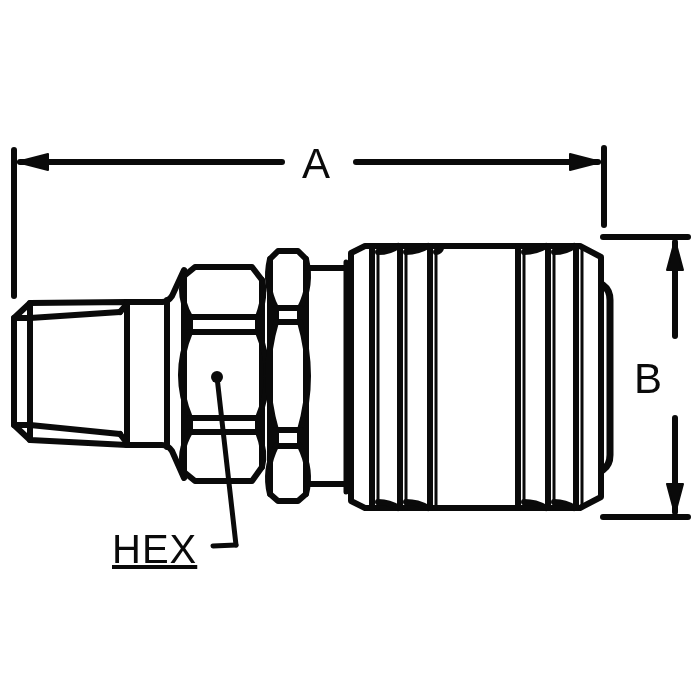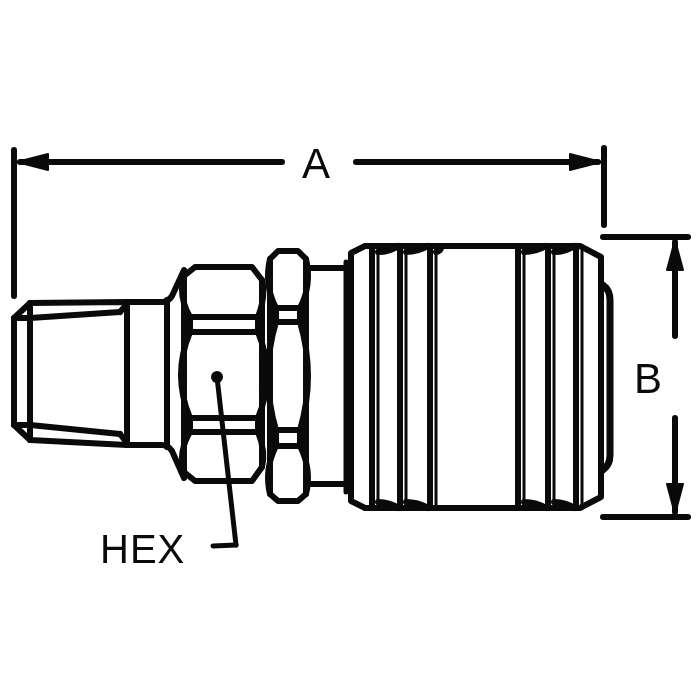--- a/index.html
+++ b/index.html
@@ -7,21 +7,21 @@
     #drawing { position: absolute; left: 0; top: 0; width: 700px; height: 700px; }
     .lbl {
       position: absolute;
       font-family: "Liberation Sans", sans-serif;
       color: #0a0a0a;
       line-height: 1;
       white-space: nowrap;
     }
     #label-a { left: 302px; top: 143px; font-size: 42px; }
     #label-b { left: 634px; top: 358px; font-size: 42px; }
-    #label-hex { left: 100px; top: 529px; font-size: 40px; letter-spacing: 1px; }
+    #label-hex { left: 112px; top: 529px; font-size: 40px; letter-spacing: 1px; text-decoration: underline; }
   </style>
 </head>
 <body>
 
 <svg id="drawing" viewBox="0 0 700 700" xmlns="http://www.w3.org/2000/svg" fill="none" stroke="#0a0a0a" stroke-width="6" stroke-linecap="round" stroke-linejoin="round">
 
   <g>
     <line x1="14" y1="150" x2="14" y2="296"></line>
     <line x1="604" y1="148" x2="604" y2="225"></line>
     <line x1="20" y1="162" x2="282" y2="162"></line>

